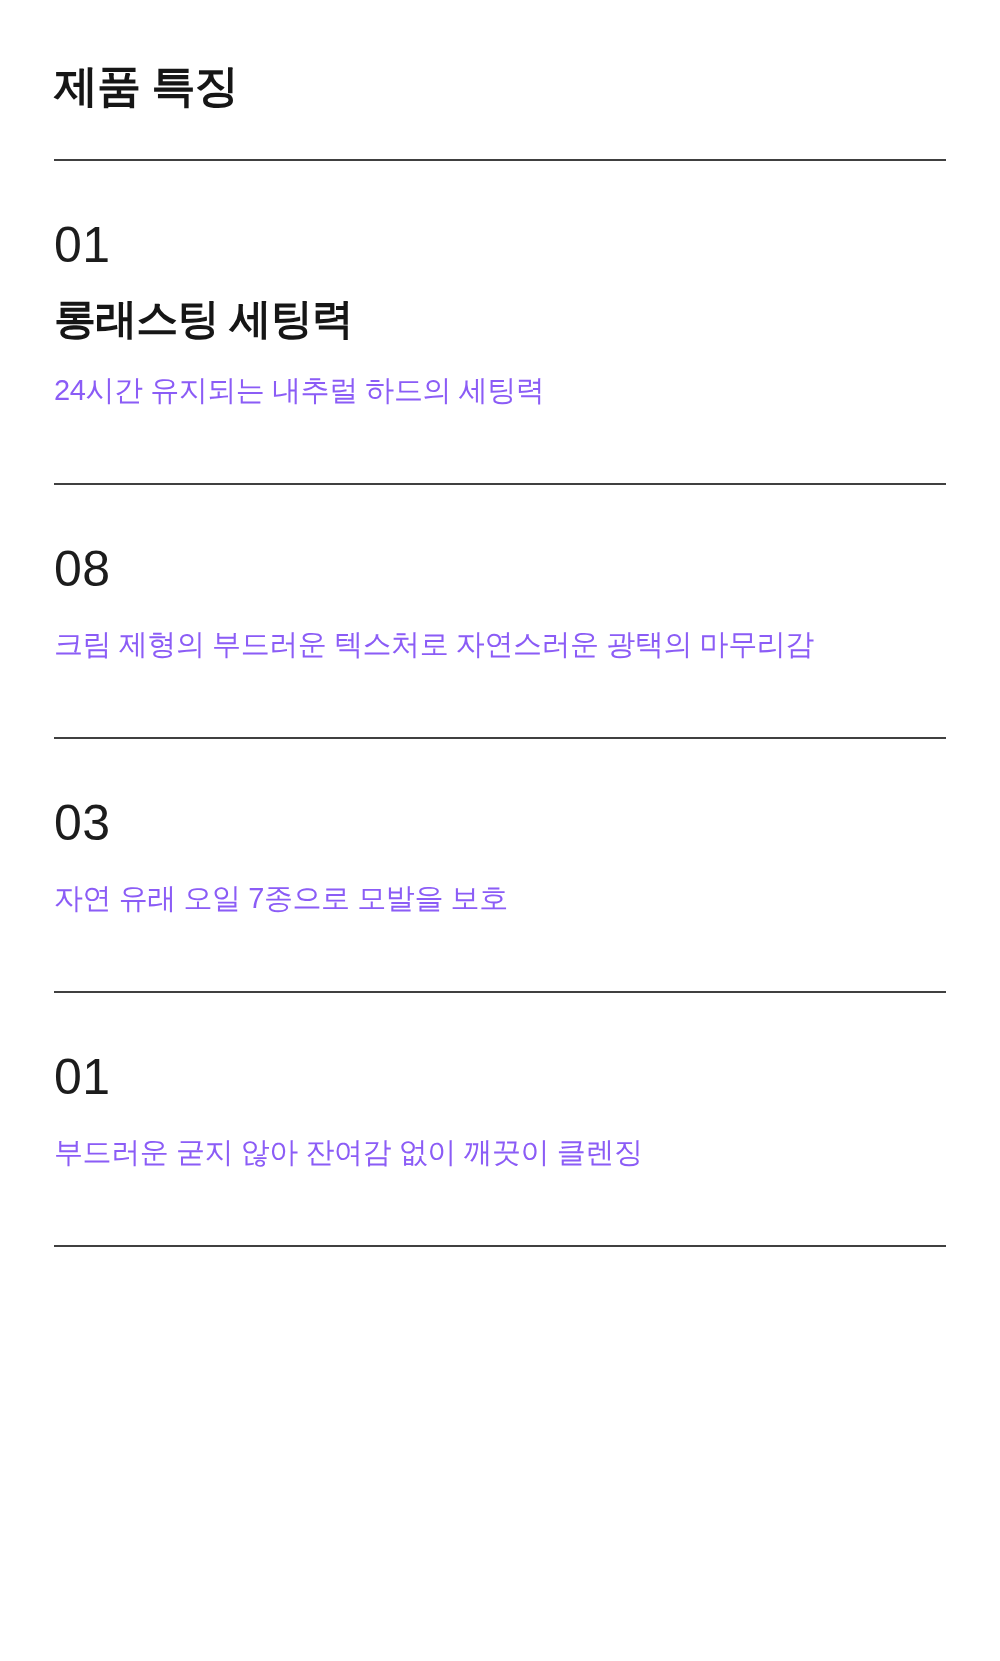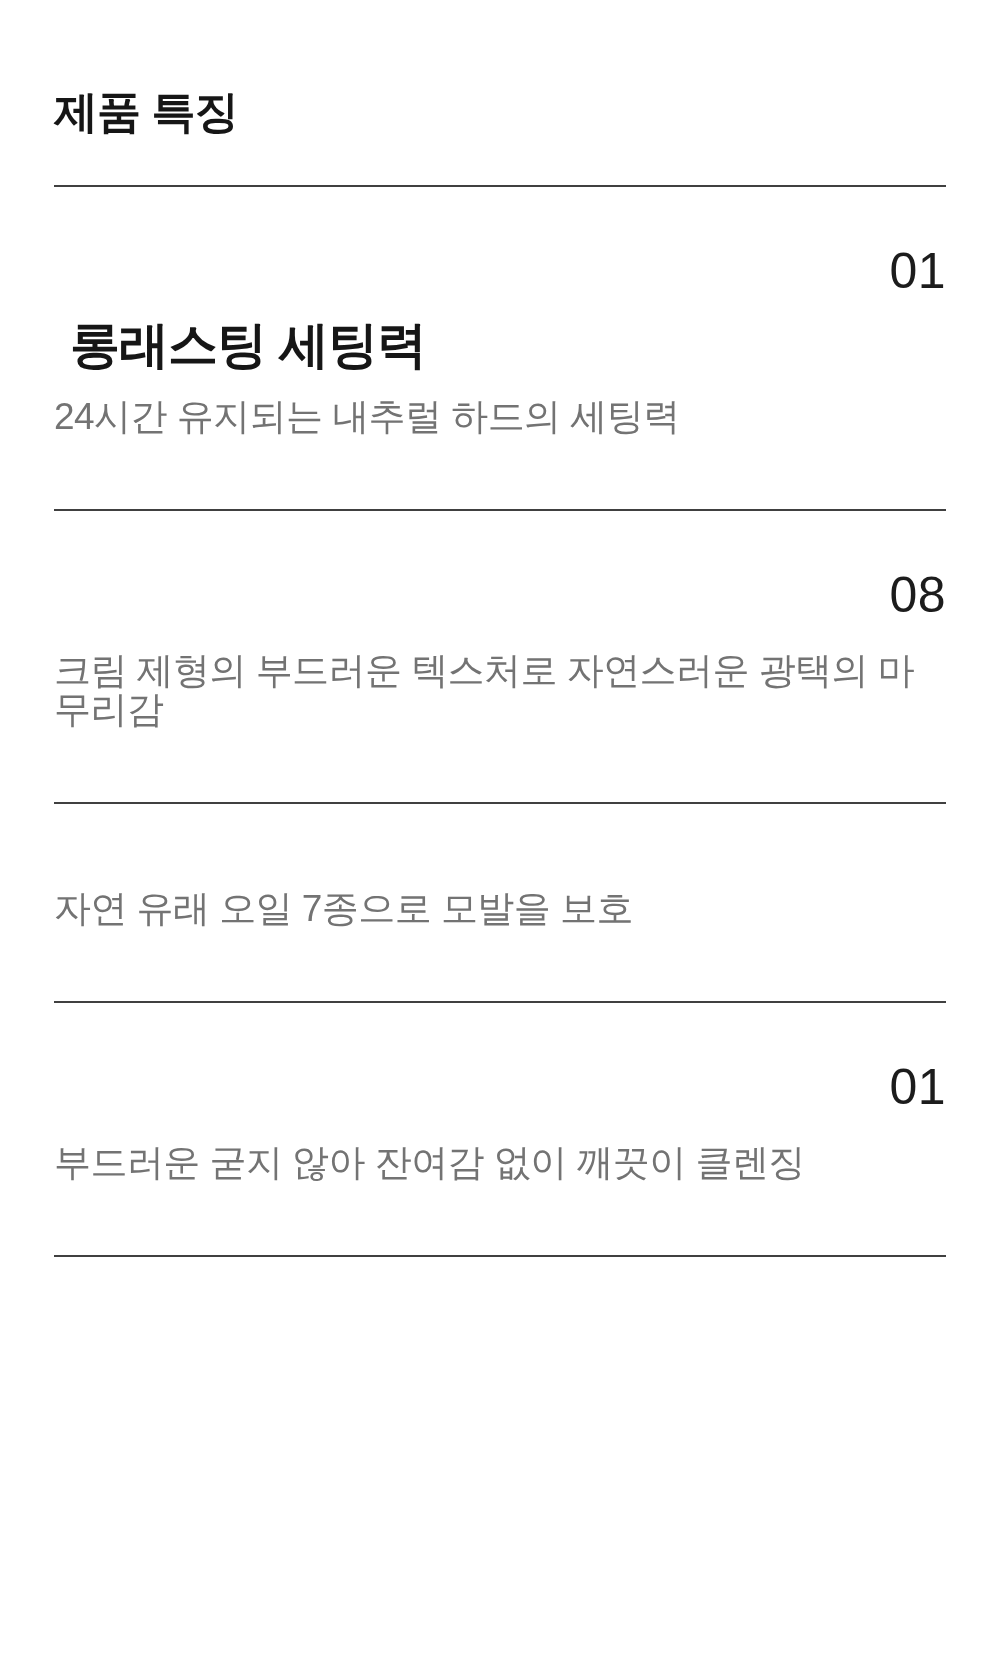--- a/index.html
+++ b/index.html
@@ -11,21 +11,21 @@
   body {
     width: 1000px;
     height: 1661px;
     font-family: "Liberation Sans", "DejaVu Sans", sans-serif;
     color: #1a1a1a;
     overflow: hidden;
   }
   .container {
     width: 892px;
     margin: 0 auto;
-    padding-top: 87px;
+    padding-top: 61px;
   }
   .page-header {
     border-bottom: 2px solid #404040;
   }
   .page-title {
     margin: 0 0 47px 0;
     font-size: 44px;
     line-height: 1.15;
     font-weight: 700;
     letter-spacing: -0.02em;
@@ -35,37 +35,36 @@
     padding: 57px 0 73px 0;
     border-bottom: 2px solid #404040;
   }
   .feature-number {
     margin: 0;
     font-size: 50px;
     line-height: 55px;
     font-weight: 500;
     letter-spacing: 0.01em;
     color: #1c1c1c;
-    text-align: right;
   }
   .feature-title {
-    margin: 22px 0 0 16px;
-    font-size: 50px;
+    margin: 22px 0 0 0;
+    font-size: 42px;
     line-height: 48px;
     font-weight: 700;
     letter-spacing: -0.02em;
     color: #161616;
   }
   .feature-desc {
     margin: 28px 0 0 0;
-    font-size: 37px;
+    font-size: 29px;
     line-height: 39px;
     font-weight: 400;
     letter-spacing: -0.015em;
-    color: #737373;
+    color: #8b5cf6;
   }
 </style>
 </head>
 <body>
 
 <div class="container">
 
   <header class="page-header">
     <h1 class="page-title">제품 특징</h1>
   </header>
@@ -75,20 +74,21 @@
     <h2 class="feature-title">롱래스팅 세팅력</h2>
     <p class="feature-desc">24시간 유지되는 내추럴 하드의 세팅력</p>
   </section>
 
   <section class="feature">
     <div class="feature-number">08</div>
     <p class="feature-desc">크림 제형의 부드러운 텍스처로 자연스러운 광택의 마무리감</p>
   </section>
 
   <section class="feature">
+    <div class="feature-number">03</div>
     <p class="feature-desc">자연 유래 오일 7종으로 모발을 보호</p>
   </section>
 
   <section class="feature">
     <div class="feature-number">01</div>
     <p class="feature-desc">부드러운 굳지 않아 잔여감 없이 깨끗이 클렌징</p>
   </section>
 
 </div>
 

